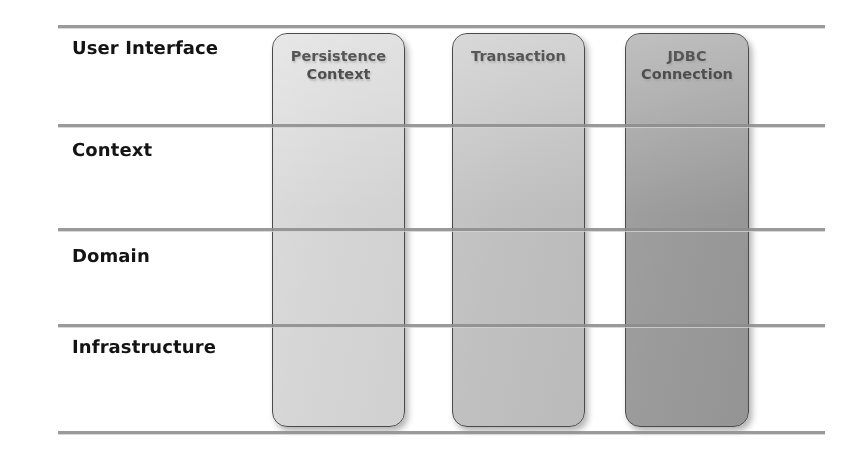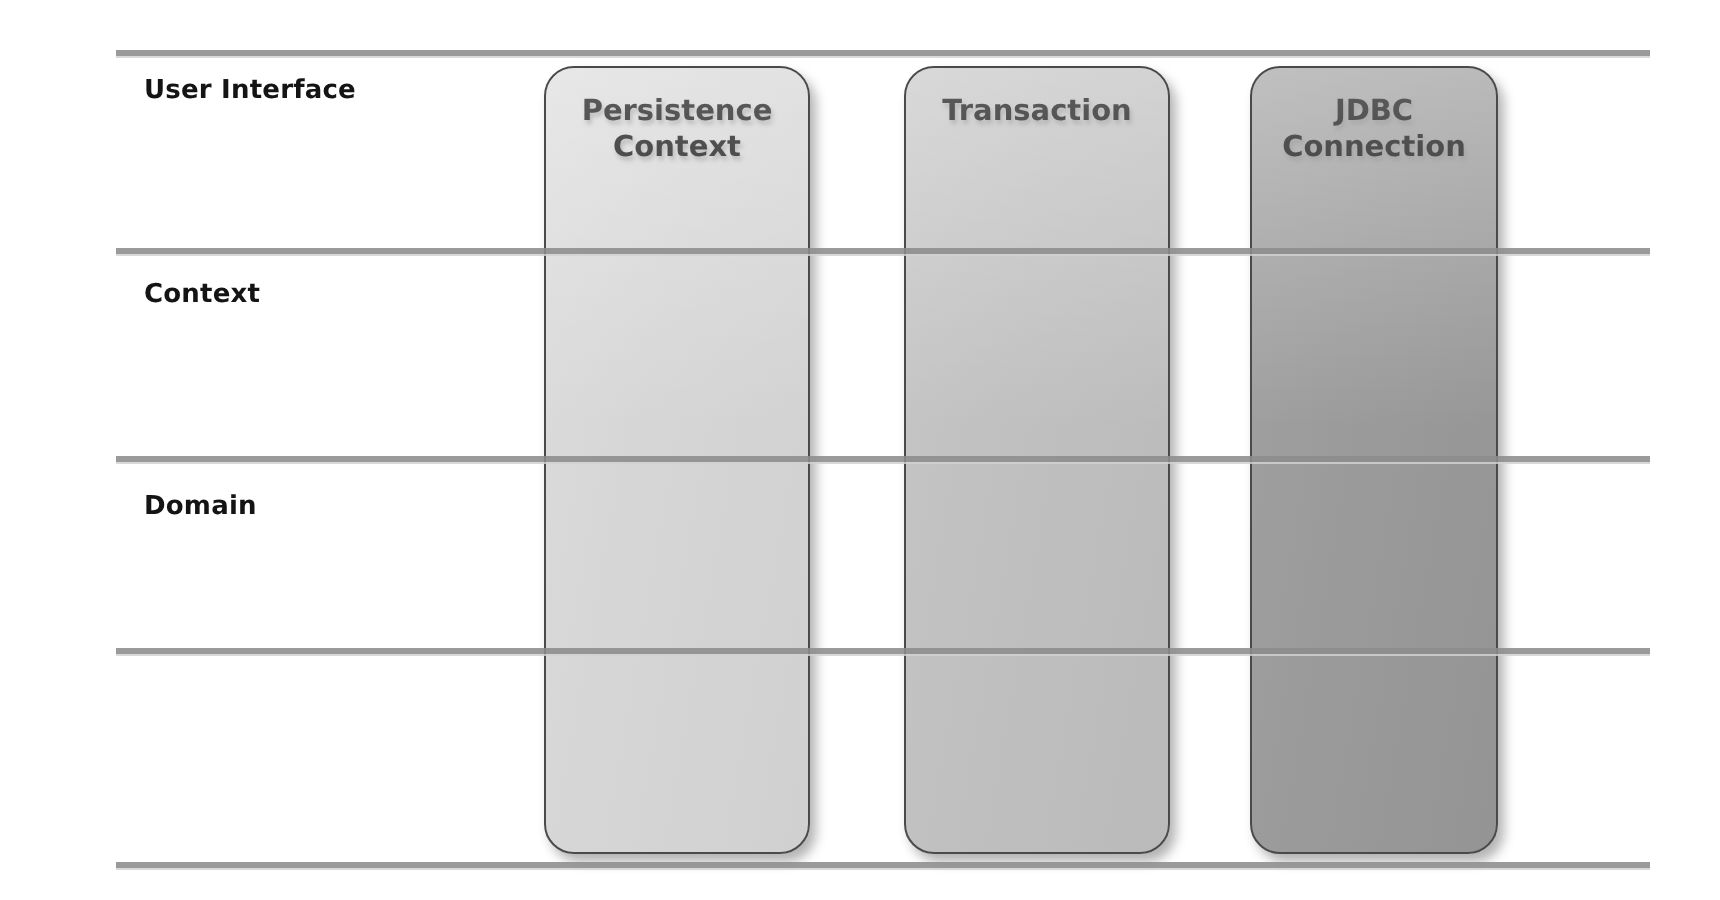--- a/index.html
+++ b/index.html
@@ -35,21 +35,21 @@
   .layer-line.l0 { top: 25px; }
   .layer-line.l1 { top: 124px; }
   .layer-line.l2 { top: 228px; }
   .layer-line.l3 { top: 324px; }
   .layer-line.l4 { top: 431px; }
 
   
   .layer-label {
     position: absolute;
     left: 72px;
-    font-size: 13px;
+    font-size: 18px;
     font-weight: bold;
     color: #141414;
     letter-spacing: 0.1px;
     white-space: nowrap;
     z-index: 40;
     text-rendering: geometricPrecision;
   }
   .layer-label.t0 { top: 38px; }
   .layer-label.t1 { top: 140px; }
   .layer-label.t2 { top: 246px; }
@@ -124,14 +124,15 @@
 
   <div class="layer-line l0"></div>
   <div class="layer-line l1"></div>
   <div class="layer-line l2"></div>
   <div class="layer-line l3"></div>
   <div class="layer-line l4"></div>
 
   <div class="layer-label t0">User Interface</div>
   <div class="layer-label t1">Context</div>
   <div class="layer-label t2">Domain</div>
+  <div class="layer-label t3">Infrastructure</div>
 
 </div>
 
 </body></html>

